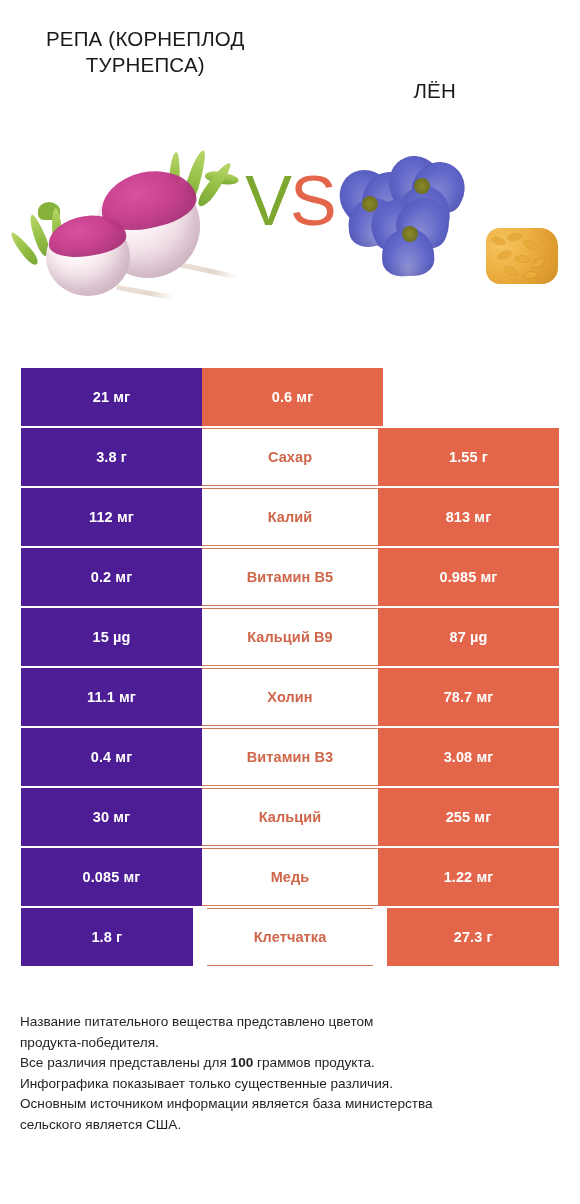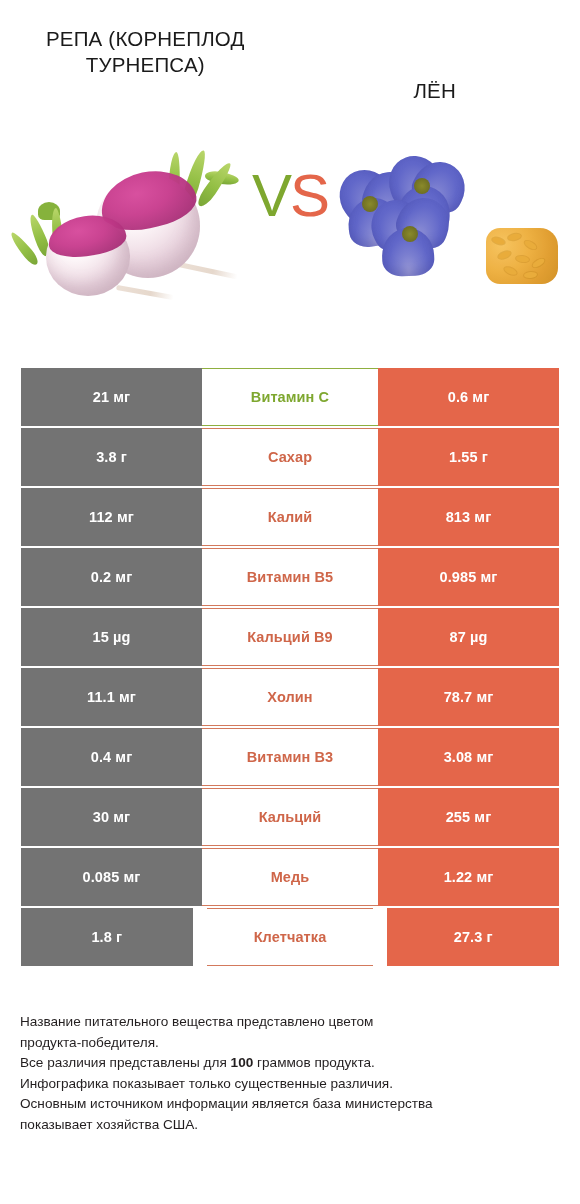--- a/index.html
+++ b/index.html
@@ -56,21 +56,21 @@
     position: relative;
     width: 580px;
     height: 200px;
   }
 
   .vs-wrap {
     position: absolute;
     left: 50%;
     top: 22px;
     transform: translateX(-50%);
-    font-size: 60px;
+    font-size: 70px;
     line-height: 1;
     font-weight: 400;
     letter-spacing: -2px;
     font-family: "Liberation Sans", "DejaVu Sans", sans-serif;
     z-index: 5;
     white-space: nowrap;
   }
   .vs-v { color: #7EA72F; }
   .vs-s { color: #E4664A; }
 
@@ -207,21 +207,21 @@
     display: flex;
     align-items: center;
     justify-content: center;
     font-size: 14.5px;
     font-weight: 700;
     letter-spacing: .1px;
   }
 
   .cell-left {
     width: 181px;
-    background: #737373;
+    background: #4c1d95;
     color: #ffffff;
   }
 
   .cell-mid {
     width: 176px;
     background: #ffffff;
     border-top: 1px solid transparent;
     border-bottom: 1px solid transparent;
     font-size: 14.5px;
     font-weight: 700;
@@ -311,21 +311,20 @@
         <div class="flower-center"></div>
       </div>
     </div>
 
   </div>
 </div>
 
 <div class="table" id="comparison-table">
     <div class="row win-left">
       <div class="cell cell-left">21 мг</div>
-      <div class="cell cell-mid">Витамин C</div>
       <div class="cell cell-right">0.6 мг</div>
     </div>
     <div class="row win-right">
       <div class="cell cell-left">3.8 г</div>
       <div class="cell cell-mid">Сахар</div>
       <div class="cell cell-right">1.55 г</div>
     </div>
     <div class="row win-right">
       <div class="cell cell-left">112 мг</div>
       <div class="cell cell-mid">Калий</div>
@@ -367,14 +366,14 @@
       <div class="cell cell-right">27.3 г</div>
     </div>
   </div>
 
 <div class="footer">
   <div>Название питательного вещества представлено цветом</div>
   <div>продукта-победителя.</div>
   <div><span>Все различия представлены для </span><span class="bold">100</span><span> граммов продукта.</span></div>
   <div>Инфографика показывает только существенные различия.</div>
   <div>Основным источником информации является база министерства</div>
-  <div>показывает хозяйства США.</div>
+  <div>сельского является США.</div>
 </div>
 
 </body></html>

